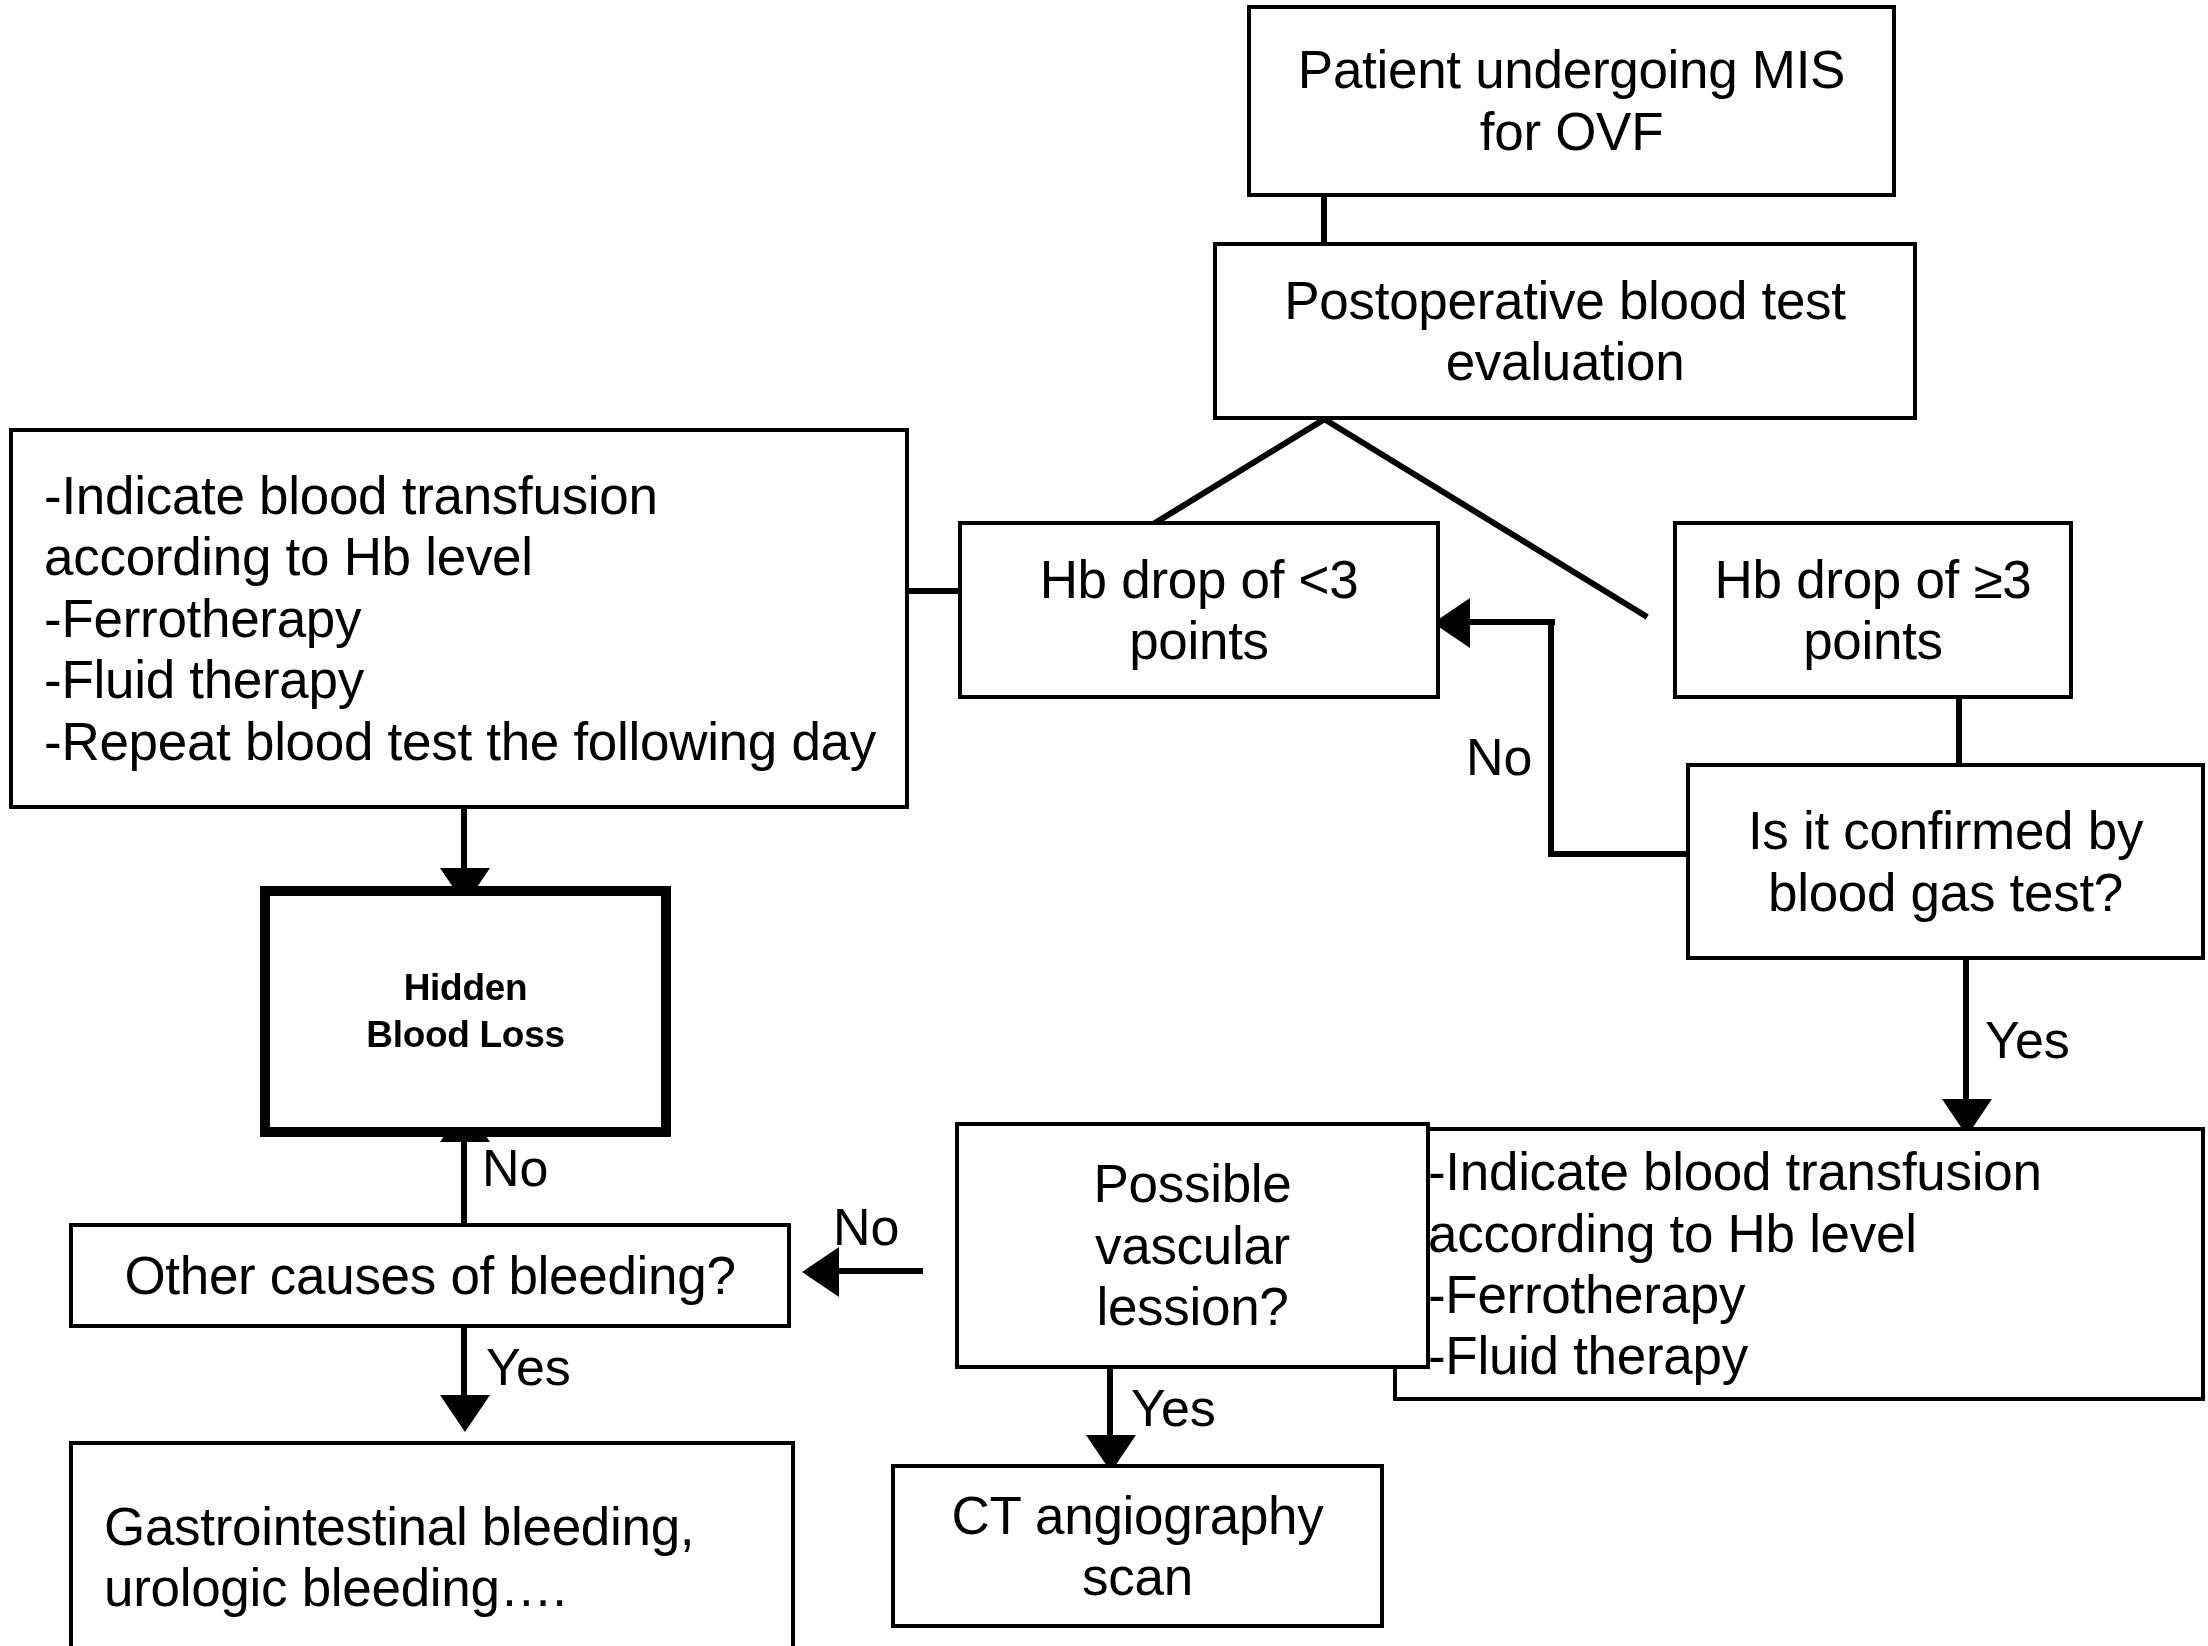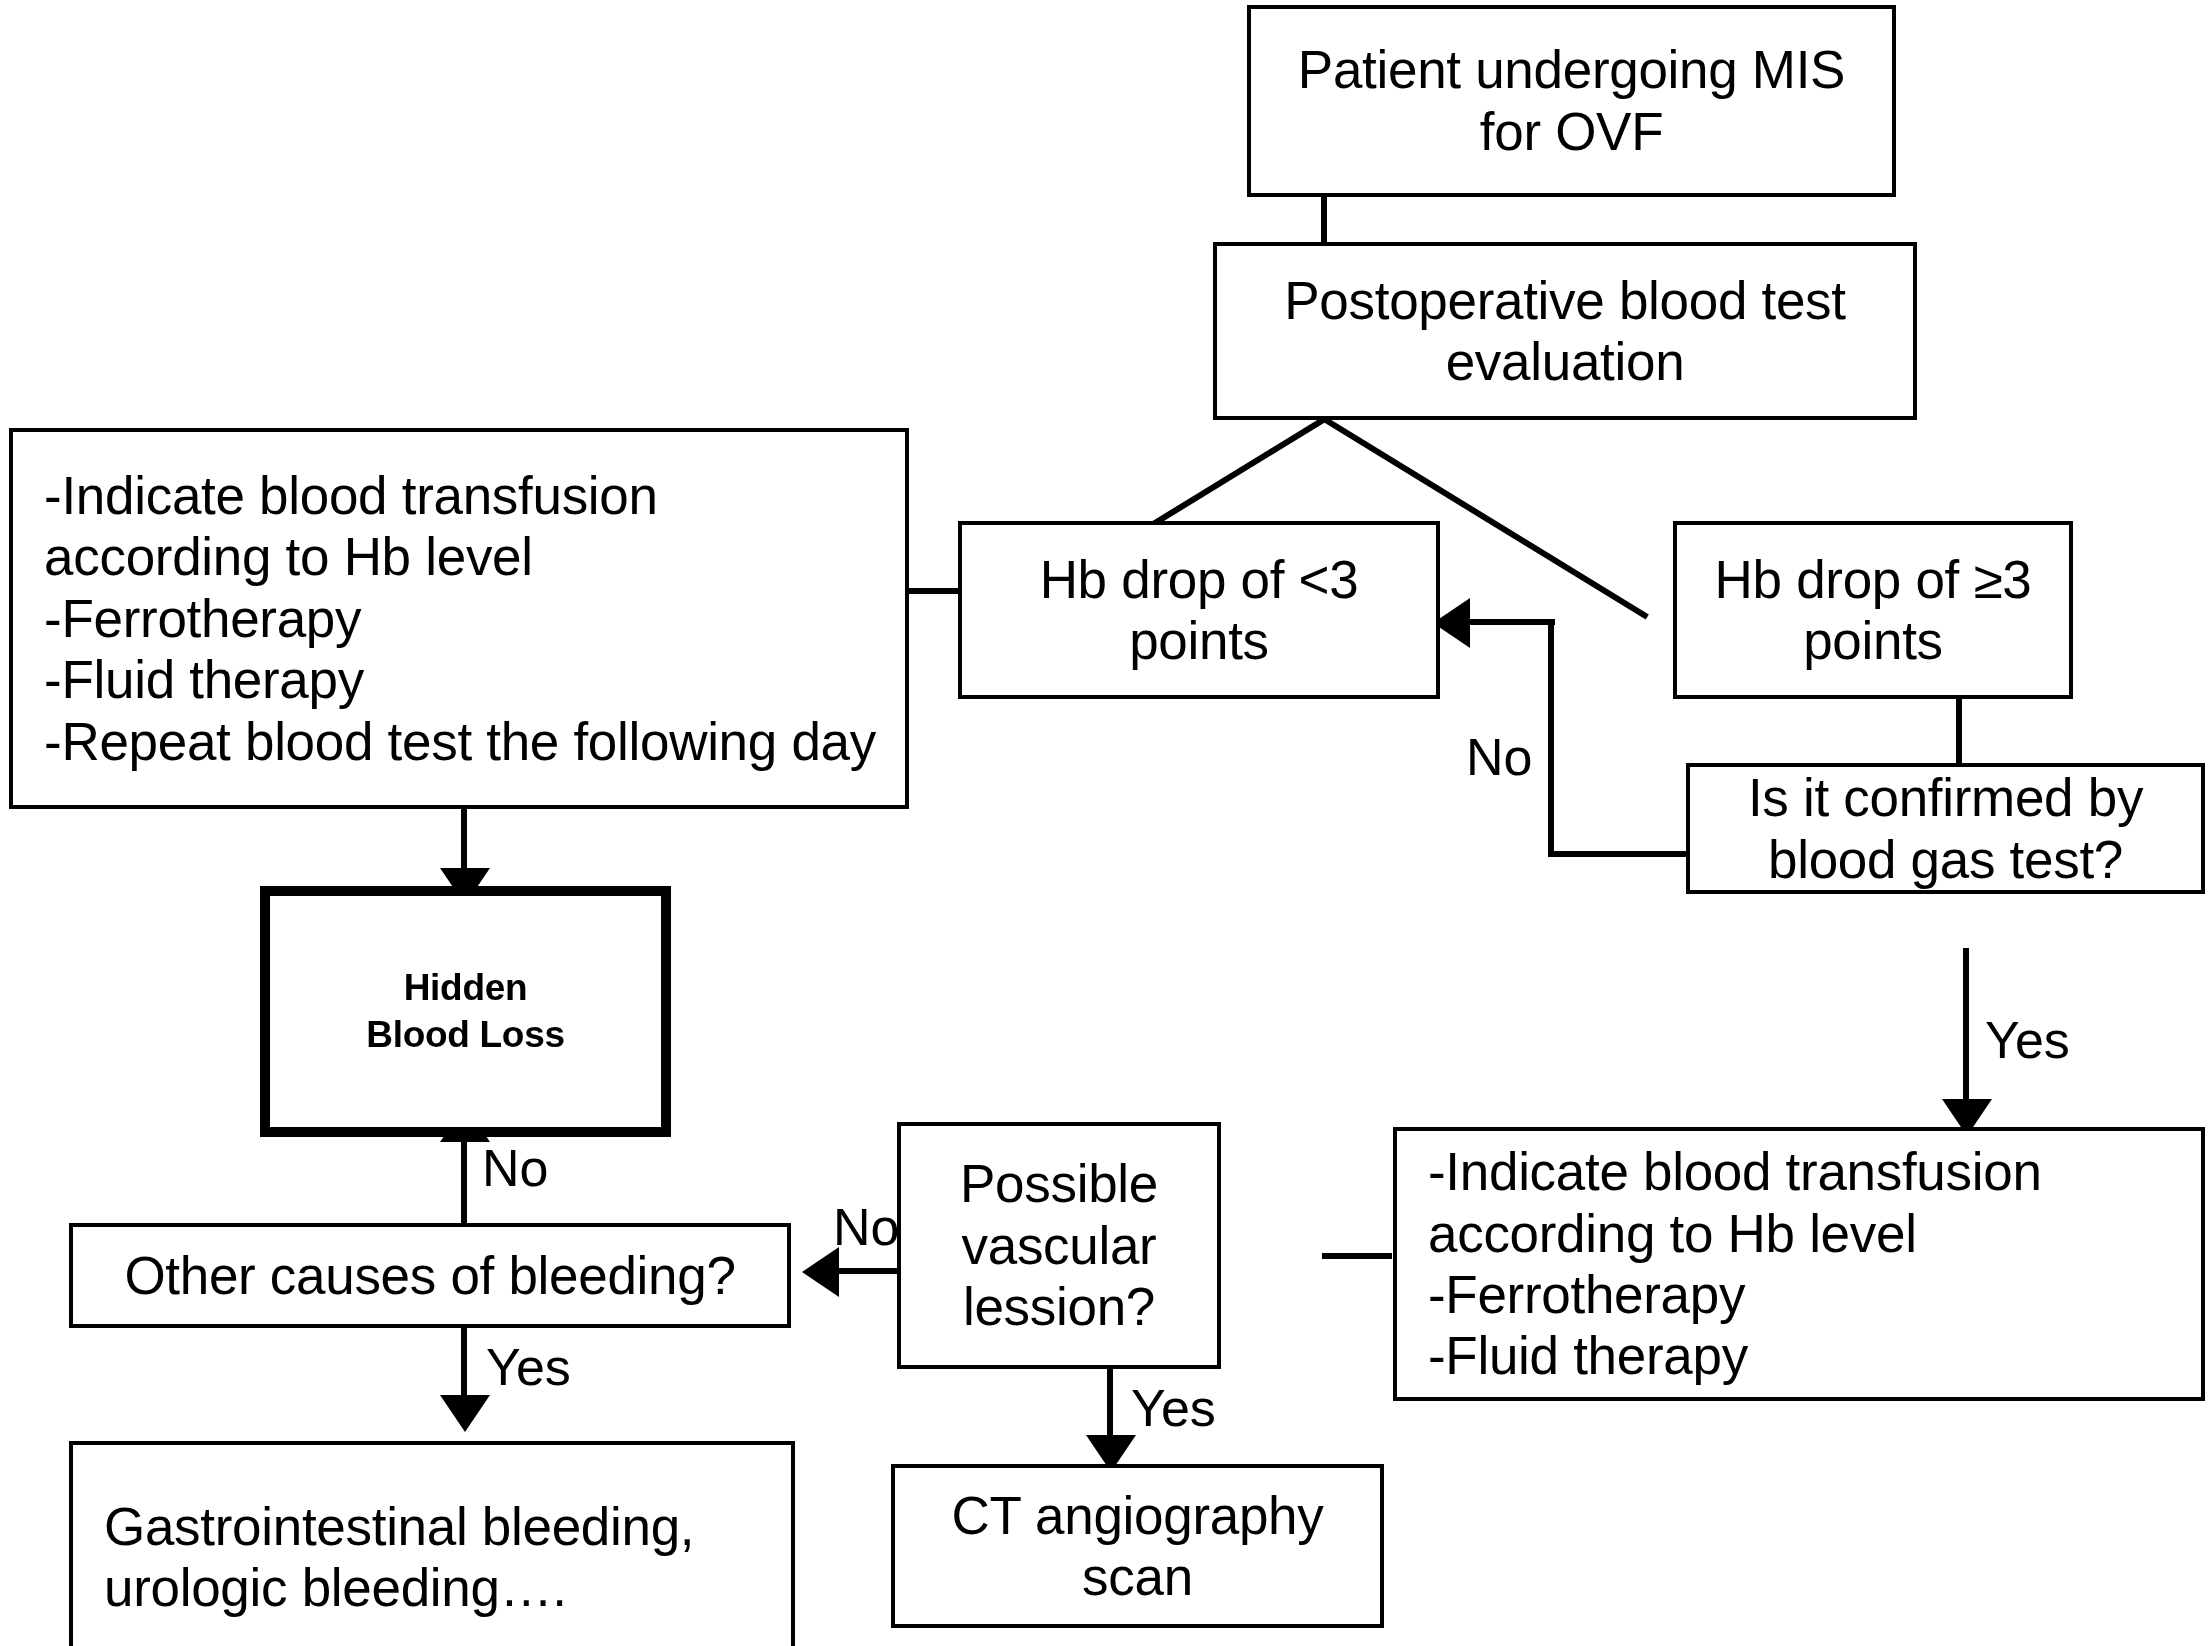--- a/index.html
+++ b/index.html
@@ -157,38 +157,38 @@
   <div class="node center" style="left:958px; top:521px; width:482px; height:178px;">
     <div class="txt">Hb drop of &lt;3
 points</div>
   </div>
 
   <div class="node center" style="left:1673px; top:521px; width:400px; height:178px;">
     <div class="txt">Hb drop of ≥3
 points</div>
   </div>
 
-  <div class="node center" style="left:1686px; top:763px; width:519px; height:131px;">
+  <div class="node center" style="left:1686px; top:763px; width:519px; height:197px;">
     <div class="txt">Is it confirmed by
 blood gas test?</div>
   </div>
 
   <div class="node center emph" style="left:260px; top:886px; width:411px; height:251px;">
     <div class="txt">Hidden
 Blood Loss</div>
   </div>
 
   <div class="node left" style="left:1393px; top:1127px; width:812px; height:274px;">
     <div class="txt">-Indicate blood transfusion
 according to Hb level
 -Ferrotherapy
 -Fluid therapy</div>
   </div>
 
-  <div class="node center" style="left:897px; top:1122px; width:324px; height:247px;">
+  <div class="node center" style="left:955px; top:1122px; width:475px; height:247px;">
     <div class="txt">Possible
 vascular
 lession?</div>
   </div>
 
   <div class="node center" style="left:69px; top:1223px; width:722px; height:105px;">
     <div class="txt">Other causes of bleeding?</div>
   </div>
 
   <div class="node left" style="left:69px; top:1433px; width:726px; height:232px;margin-top:8px;">

